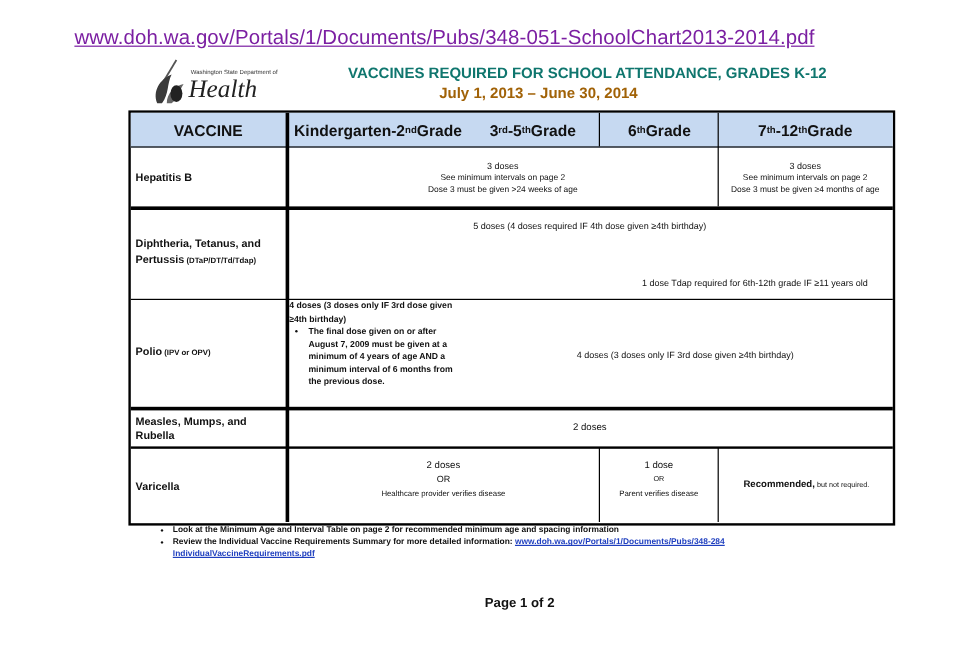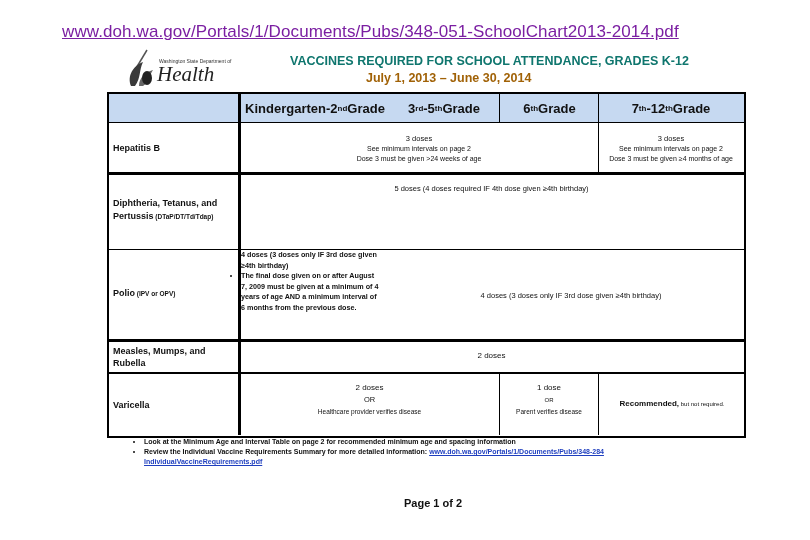--- a/index.html
+++ b/index.html
@@ -23,21 +23,21 @@
   .vline { position: absolute; background: #000; }
   .hcell { position: absolute; top: 0; height: 28px; display: flex; align-items: center; justify-content: center; font-weight: bold; font-size: 13px; white-space: nowrap; }
   .hcell sup { font-size: 8px; }
   .vname { position: absolute; left: 4px; font-size: 9px; font-weight: bold; line-height: 13px; }
   .vname small { font-size: 6.5px; font-weight: bold; }
   .small { font-size: 7px; line-height: 10px; text-align: center; }
   .sb { font-size: 7.5px; font-weight: normal; }
   .center { position: absolute; text-align: center; }
   sup { font-size: 5px; }
   .polio-left { position: absolute; left: 133px; top: 158px; width: 140px; font-size: 7.2px; line-height: 10.5px; font-weight: bold; }
-  .polio-left ul { margin: 0; padding-left: 0; }
+  .polio-left ul { margin: 0; padding-left: 16px; }
   .polio-left li { margin: 0; }
   .notes { position: absolute; left: 130px; top: 437px; font-size: 7px; line-height: 10px; font-weight: bold; }
   .notes ul { margin: 0; padding-left: 14px; }
   .notes a { color: #1f3fbf; text-decoration: underline; }
   .pagenum { position: absolute; left: 404px; top: 497px; font-size: 11px; font-weight: bold; }
 </style>
 </head>
 <body>
 
 <a class="url">www.doh.wa.gov/Portals/1/Documents/Pubs/348-051-SchoolChart2013-2014.pdf</a>
@@ -52,20 +52,23 @@
   <span class="tag">Washington State Department of</span>
   <span class="word">Health</span>
 </div>
 
 <div class="title1">VACCINES REQUIRED FOR SCHOOL ATTENDANCE, GRADES K-12</div>
 <div class="title2">July 1, 2013 – June 30, 2014</div>
 
 <div class="tbl">
   <div class="hdr"></div>
 
+  <div class="hcell" style="left:0;width:129px">
+      <span>VACCINE</span>
+    </div>
   <div class="hcell" style="left:131px;width:150px">
     <span>Kindergarten-2</span>
       <sup>nd</sup>
       <span> Grade</span>
   </div>
   <div class="hcell" style="left:281px;width:108px">
     <span>3</span>
       <sup>rd</sup>
       <span>-5</span>
       <sup>th</sup>
@@ -105,20 +108,21 @@
     <div class="sb">3 doses</div>
     <div>See minimum intervals on page 2</div>
     <div>Dose 3 must be given ≥4 months of age</div>
   </div>
 
   <div class="vname" style="top:103px">
     <div>Diphtheria, Tetanus, and</div>
     <div><span>Pertussis</span><small> (DTaP/DT/Td/Tdap)</small></div>
   </div>
   <div class="center sb" style="left:131px;top:90px;width:503px;font-size:7.5px">5 doses (4 doses required IF 4th dose given ≥4th birthday)</div>
+  <div class="center sb" style="left:400px;top:137px;width:240px;font-size:7.5px">1 dose Tdap required for 6th-12th grade IF ≥11 years old</div>
 
   <div class="vname" style="top:193px"><span>Polio</span><small>  (IPV or OPV)</small></div>
   <div class="vline" style="left:218px;top:156px;width:1px;height:0"></div>
   <div class="center sb" style="left:290px;top:197px;width:344px;font-size:7.5px">4 doses (3 doses only IF 3rd dose given ≥4th birthday)</div>
 
   <div class="vname" style="top:251px;line-height:12px">
     <div>Measles, Mumps, and</div>
     <div>Rubella</div>
   </div>
   <div class="center sb" style="left:131px;top:257px;width:503px;font-size:8px">2 doses</div>

